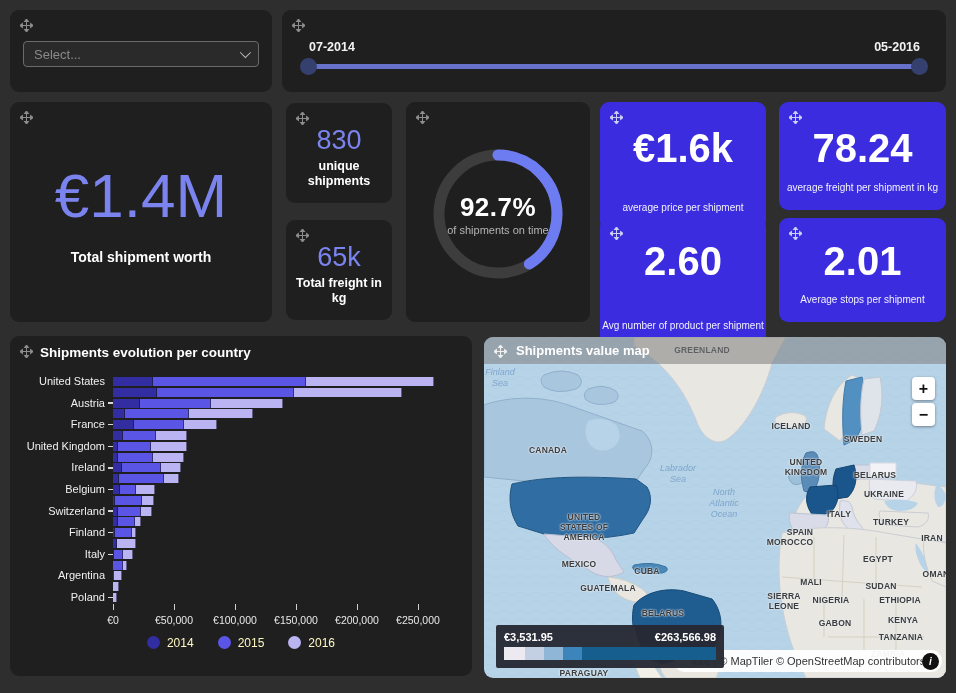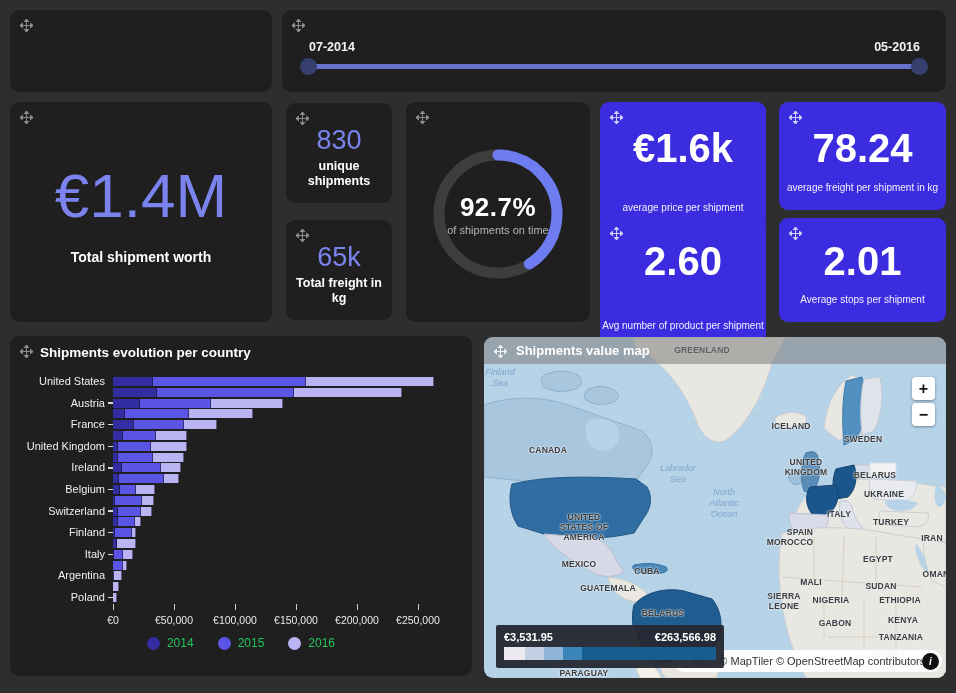--- a/index.html
+++ b/index.html
@@ -39,21 +39,21 @@
   .donut-center .l { color:#b4b4b4; font-size:11px; margin-top:1px; }
 
   
   .chart-title { position:absolute; left:30px; top:9px; color:#fff; font-weight:700; font-size:13.5px; }
   .bar-label { position:absolute; left:0; width:95px; text-align:right; font-size:11px; color:#f0f0f0; }
   .bar-tick { position:absolute; height:1.5px; width:6px; background:#d6d6d6; }
   .bar-seg { position:absolute; height:9px; }
   .x-tick { position:absolute; width:1.5px; height:6px; background:#cfcfcf; }
   .x-lab { position:absolute; width:70px; text-align:center; font-size:10.5px; color:#e8e8e8; }
   .legend { position:absolute; left:0; right:0; top:300px; display:flex; justify-content:center; gap:24px; }
-  .legend-item { display:flex; align-items:center; gap:7px; color:#22c55e; font-size:12px; }
+  .legend-item { display:flex; gap:7px; color:#fef9c3; font-size:12px; }
   .legend-dot { width:13px; height:13px; border-radius:50%; }
 
   
   #map-card { overflow:hidden; }
   .map-header { position:absolute; left:0; top:0; right:0; height:27px; background:rgba(125,125,125,.55);
      z-index:5; display:flex; align-items:center; }
   .map-header .move-icon { position:static; margin:0 8px 0 10px; color:#f0f0f0; }
   .map-title { color:#fff; font-weight:700; font-size:13px; }
   .map-label { position:absolute; transform:translateX(-50%); font-size:8.5px; font-weight:700; color:#3c3c3c;
      text-align:center; line-height:10px; letter-spacing:.2px; white-space:nowrap; z-index:2;
@@ -83,20 +83,24 @@
     <span class="move-icon"><svg viewBox="0 0 14 14" width="13" height="13">
           <g stroke="currentColor" stroke-width="1.1" fill="currentColor">
             <line x1="7" y1="2.5" x2="7" y2="11.5"></line>
             <line x1="2.5" y1="7" x2="11.5" y2="7"></line>
             <path d="M7 0l2 2.6H5z"></path>
             <path d="M7 14l2-2.6H5z"></path>
             <path d="M0 7l2.6-2v4z"></path>
             <path d="M14 7l-2.6-2v4z"></path>
           </g>
         </svg></span>
+    <div class="select-box">
+      <span>Select...</span>
+      <span class="chev"></span>
+    </div>
   </div>
 
   <div class="card" style="left:282px; top:10px; width:664px; height:82px;">
     <span class="move-icon"><svg viewBox="0 0 14 14" width="13" height="13">
           <g stroke="currentColor" stroke-width="1.1" fill="currentColor">
             <line x1="7" y1="2.5" x2="7" y2="11.5"></line>
             <line x1="2.5" y1="7" x2="11.5" y2="7"></line>
             <path d="M7 0l2 2.6H5z"></path>
             <path d="M7 14l2-2.6H5z"></path>
             <path d="M0 7l2.6-2v4z"></path>

